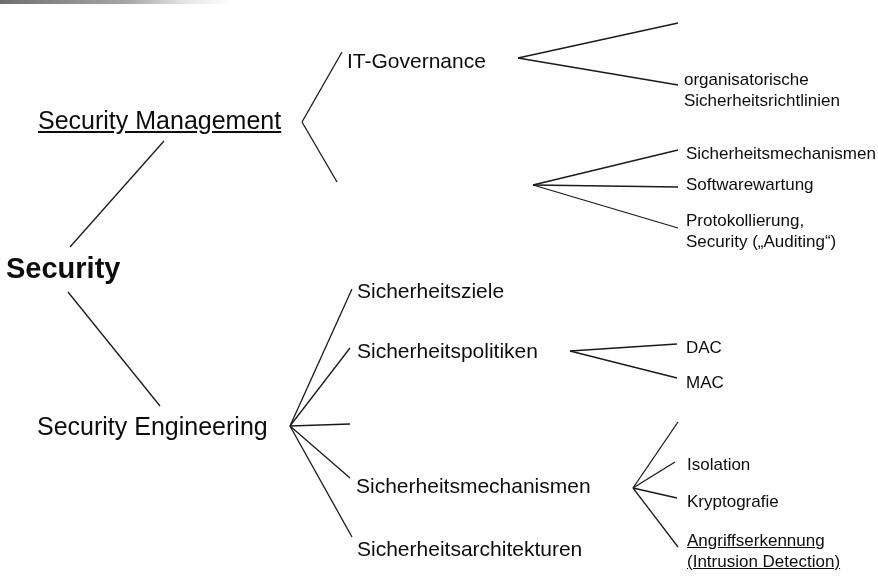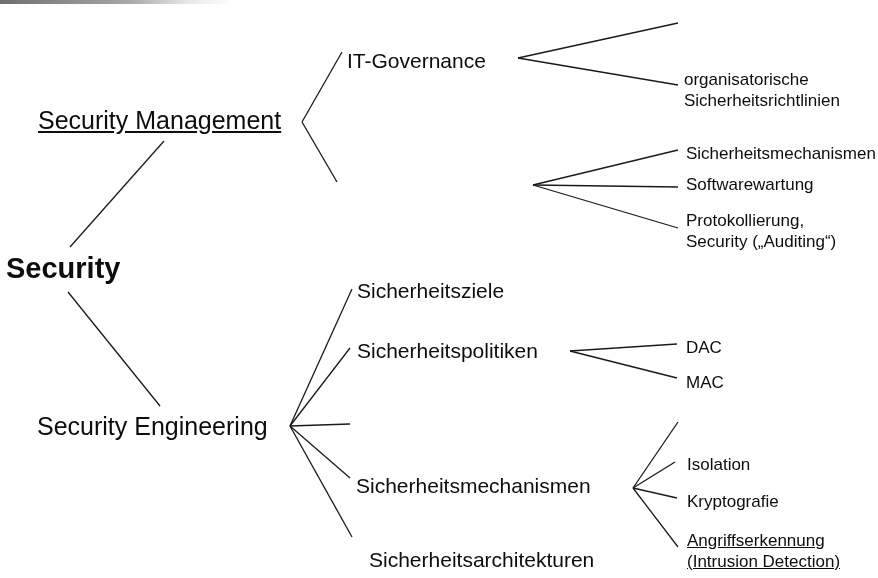--- a/index.html
+++ b/index.html
@@ -78,21 +78,21 @@
 Sicherheitsrichtlinien</div>
 
   <div class="node lvl3" style="left:686px;top:143px;">Sicherheitsmechanismen</div>
   <div class="node lvl3" style="left:686px;top:174px;">Softwarewartung</div>
   <div class="node lvl3" style="left:686px;top:210px;">Protokollierung,
 Security („Auditing“)</div>
 
   <div class="node lvl2" style="left:357px;top:278px;">Sicherheitsziele</div>
   <div class="node lvl2" style="left:357px;top:338px;">Sicherheitspolitiken</div>
   <div class="node lvl2" style="left:356px;top:473px;">Sicherheitsmechanismen</div>
-  <div class="node lvl2" style="left:357px;top:547px;margin-left:12px;">Sicherheitsarchitekturen</div>
+  <div class="node lvl2" style="left:357px;top:536px;">Sicherheitsarchitekturen</div>
 
   <div class="node lvl3" style="left:686px;top:337px;">DAC</div>
   <div class="node lvl3" style="left:686px;top:372px;">MAC</div>
 
   <div class="node lvl3" style="left:687px;top:454px;">Isolation</div>
   <div class="node lvl3" style="left:687px;top:491px;">Kryptografie</div>
   <div class="node lvl3" style="left:687px;top:530px;text-decoration:underline;">Angriffserkennung
 (Intrusion Detection)</div>
 
 </div>

